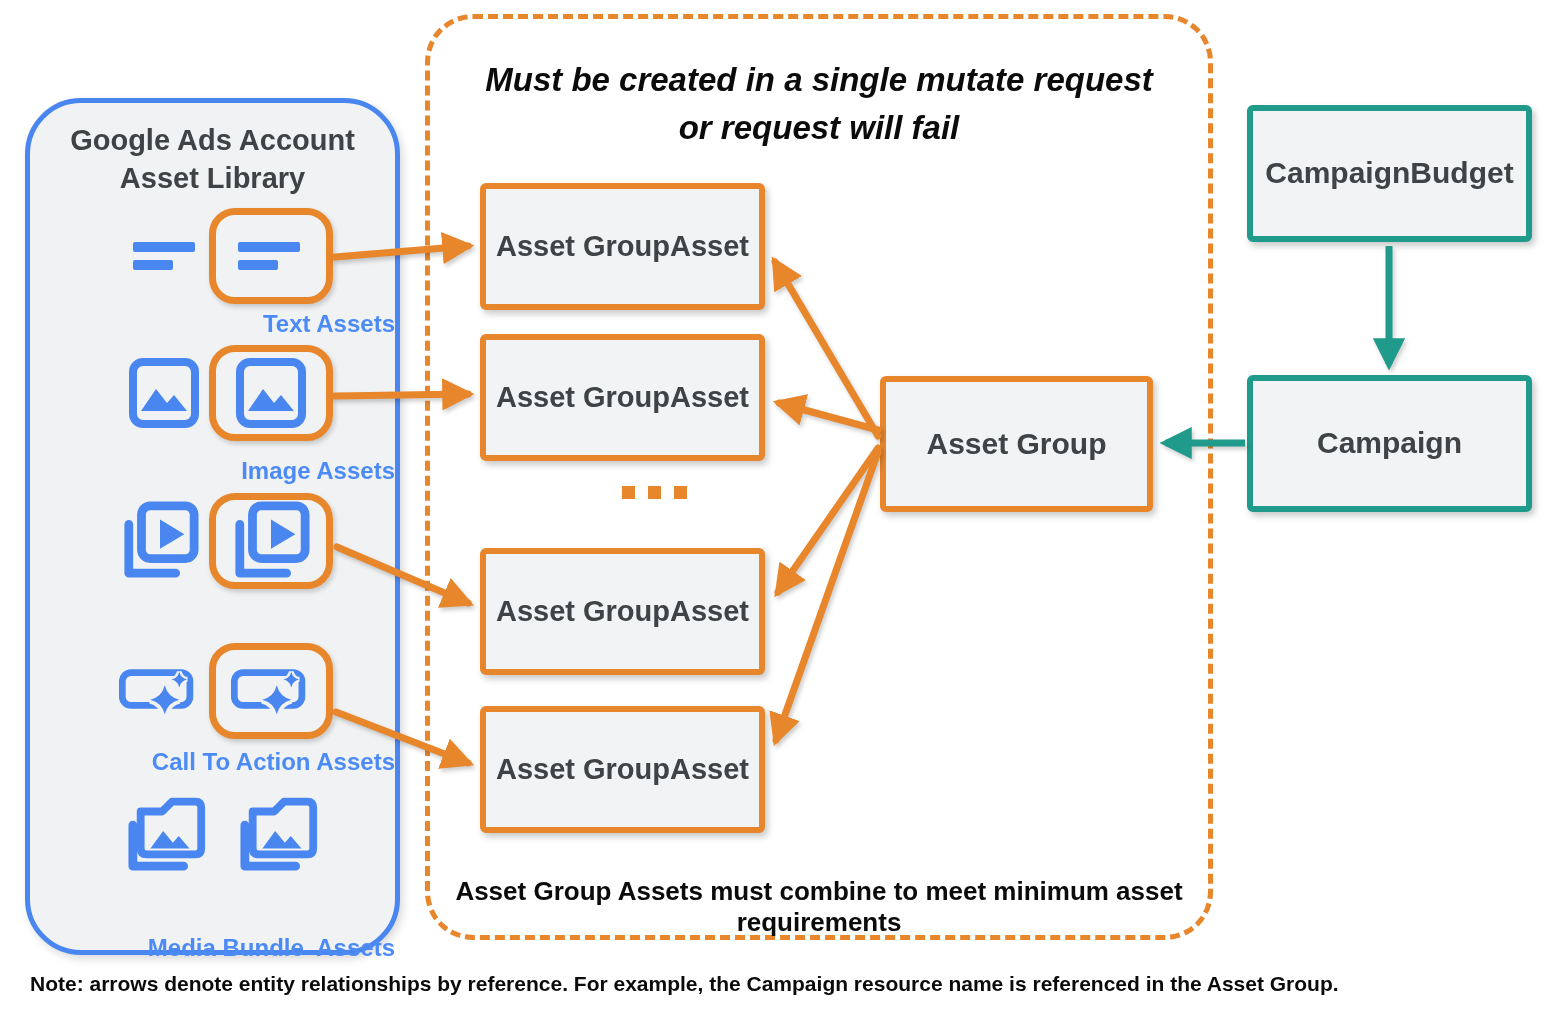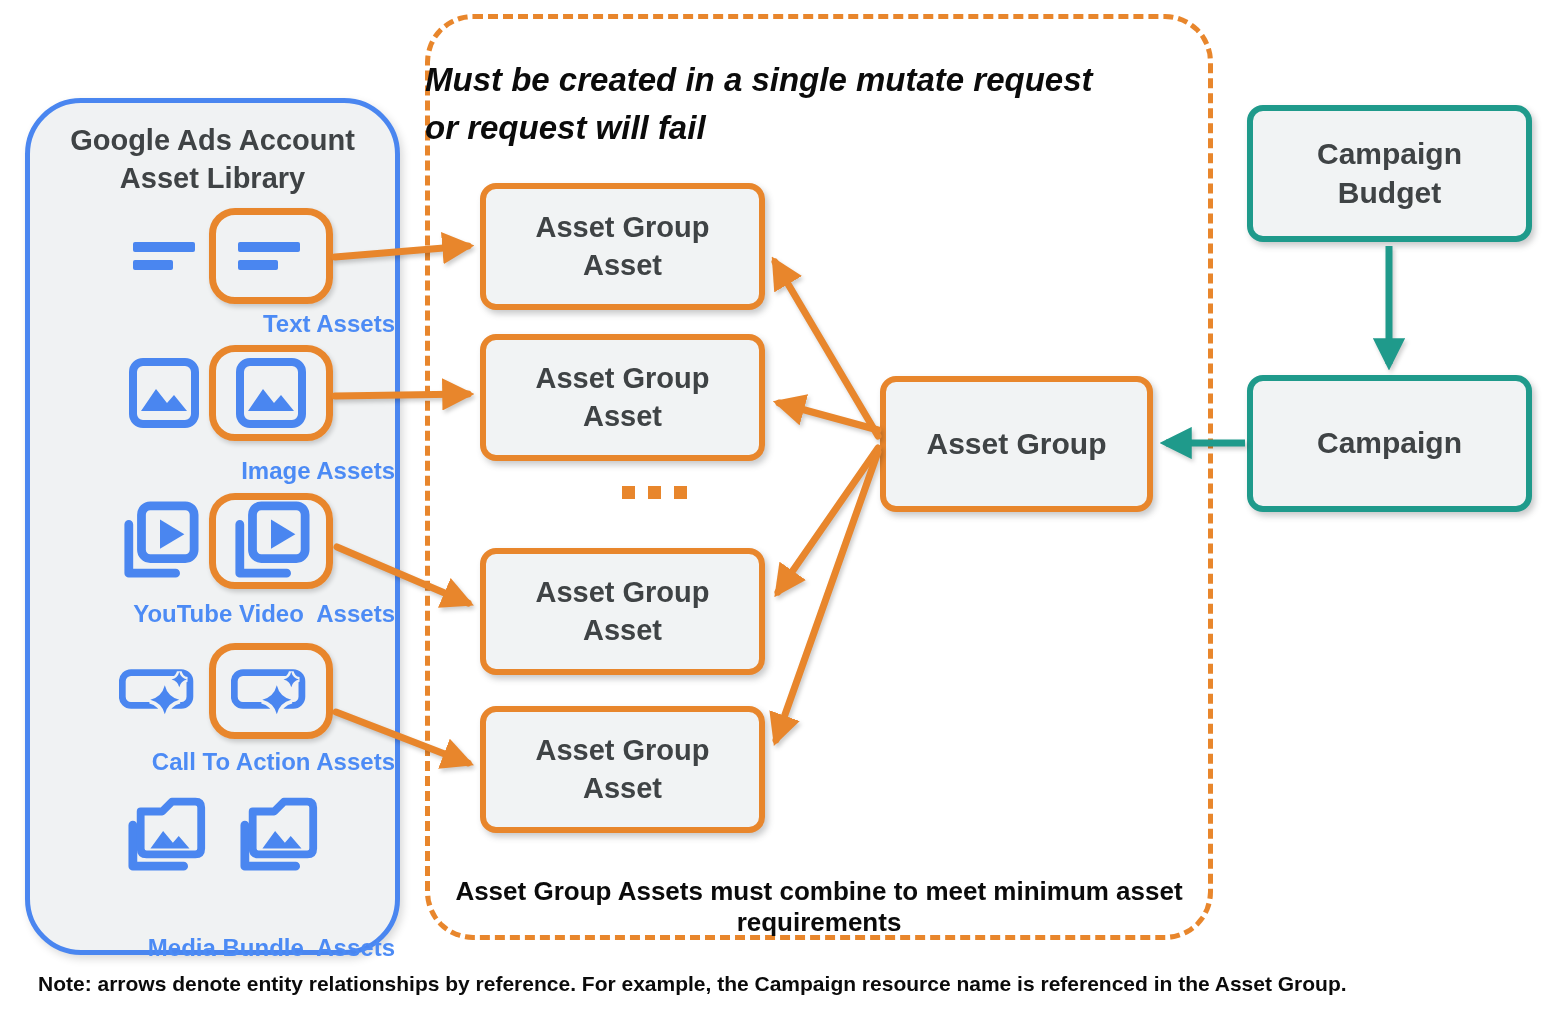--- a/index.html
+++ b/index.html
@@ -27,28 +27,28 @@
     font-size:24px;font-weight:bold;color:var(--label-blue);white-space:pre;}
   .i1{top:105px;} .l1{top:207px;}
   .i2{top:242px;} .l2{top:354px;}
   .i3{top:390px;} .l3{top:497px;}
   .i4{top:540px;} .l4{top:645px;padding-left:21px;}
   .i5{top:687px;} .l5{top:787px;margin-top:44px;}
 
   
   .mutate-box{position:absolute;left:425px;top:14px;width:788px;height:926px;
     border:5px dashed var(--orange);border-radius:48px;background:transparent;}
-  .mutate-title{position:absolute;left:425px;top:56px;width:788px;text-align:left;
+  .mutate-title{position:absolute;left:425px;top:56px;width:788px;text-align:center;
     font-size:33px;font-weight:bold;font-style:italic;color:var(--ink);line-height:1.45;}
   .mutate-caption{position:absolute;left:448px;top:876px;width:742px;text-align:center;
     font-size:26px;font-weight:bold;color:var(--ink);}
 
   
-  .node{position:absolute;background:var(--node-fill);border-radius:16px;
-    display:flex;flex-direction:column;align-items:center;justify-content:center;
+  .node{position:absolute;background:var(--node-fill);border-radius:6px;
+    display:flex;align-items:center;justify-content:center;
     text-align:center;font-weight:bold;color:var(--text-dark);
     box-shadow:3px 4px 6px rgba(60,64,67,0.28);}
   .node.orange{border:6px solid var(--orange);}
   .node.teal{border:6px solid var(--teal);}
   .node .ln{line-height:1.28;}
   .aga{left:480px;width:285px;height:127px;font-size:29px;}
   .aga1{top:183px;} .aga2{top:334px;} .aga3{top:548px;} .aga4{top:706px;}
   .asset-group{left:880px;top:376px;width:273px;height:136px;font-size:30px;}
   .campaign-budget{left:1247px;top:105px;width:285px;height:137px;font-size:30px;}
   .campaign{left:1247px;top:375px;width:285px;height:137px;font-size:30px;}
@@ -57,21 +57,21 @@
   .dots{position:absolute;left:622px;top:486px;display:flex;gap:13px;}
   .dots span{width:13px;height:13px;background:var(--orange);display:block;}
 
   
   #arrows{position:absolute;left:0;top:0;width:1552px;height:1017px;
     pointer-events:none;filter:drop-shadow(2px 3px 2px rgba(0,0,0,0.2));}
   .arrow-o{stroke:var(--orange);stroke-width:7;fill:none;stroke-linecap:round;}
   .arrow-t{stroke:var(--teal);stroke-width:7;fill:none;stroke-linecap:butt;}
 
   
-  .note{position:absolute;left:38px;top:972px;width:1480px;
+  .note{position:absolute;left:30px;top:972px;width:1480px;
     font-size:21px;font-weight:bold;color:var(--ink);}
 
   
   .ic{display:block;}
 </style>
 </head>
 <body>
 
 <div id="stage">
 
@@ -116,21 +116,20 @@
         <path d="M40 19 L40 49 L65 34 Z" fill="var(--blue)"></path>
       </svg>
       <div class="icon-box">
         <svg class="ic" width="78" height="80" viewBox="0 0 80 82">
           <path d="M8 24 L8 74 L56 74" fill="none" stroke="var(--blue)" stroke-width="9" stroke-linecap="round" stroke-linejoin="round"></path>
           <rect x="21" y="5" width="54" height="54" rx="9" fill="none" stroke="var(--blue)" stroke-width="9"></rect>
           <path d="M40 19 L40 49 L65 34 Z" fill="var(--blue)"></path>
         </svg>
       </div>
     </div>
-    <div class="asset-label l3">YouTube Video  Assets</div>
 
     <div class="icons offset-right i4">
       <svg class="ic" width="80" height="56" viewBox="0 0 82 58">
         <rect x="3" y="10" width="70" height="34" rx="9" fill="none" stroke="var(--blue)" stroke-width="7"></rect>
         <path d="M47 23 Q50 35 62 38 Q50 41 47 53 Q44 41 32 38 Q44 35 47 23 Z" fill="var(--blue)" stroke="var(--panel-fill)" stroke-width="8" paint-order="stroke"></path>
         <path d="M62 9 Q63.5 15.5 70 17 Q63.5 18.5 62 25 Q60.5 18.5 54 17 Q60.5 15.5 62 9 Z" fill="var(--blue)" stroke="var(--panel-fill)" stroke-width="5" paint-order="stroke"></path>
       </svg>
       <div class="icon-box">
         <svg class="ic" width="80" height="56" viewBox="0 0 82 58">
           <rect x="3" y="10" width="70" height="34" rx="9" fill="none" stroke="var(--blue)" stroke-width="7"></rect>

